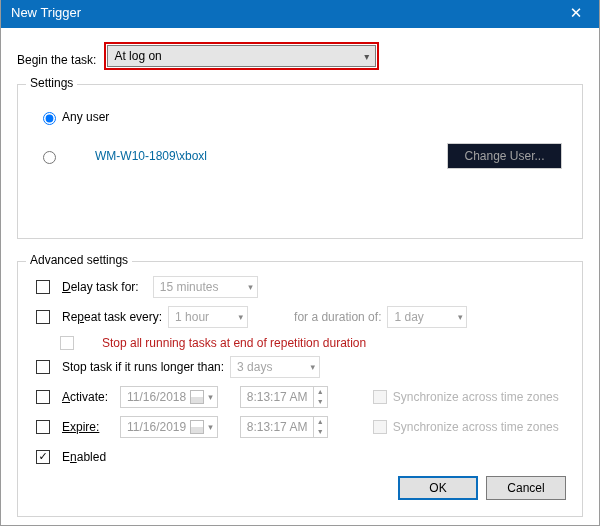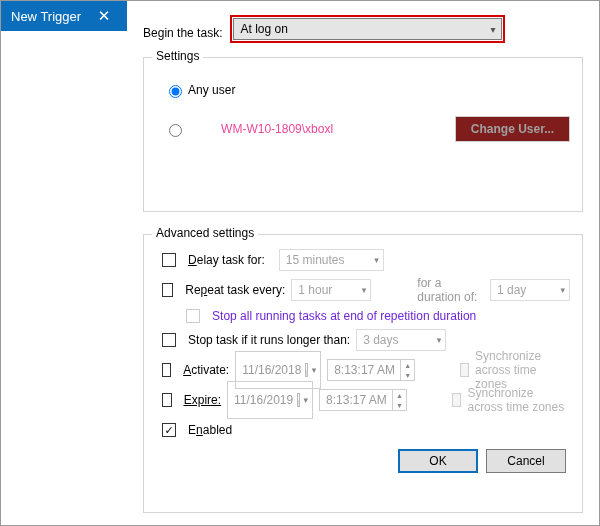--- a/index.html
+++ b/index.html
@@ -12,21 +12,22 @@
     width: 600px;
     height: 526px;
     overflow: hidden;
   }
   .window {
     width: 600px;
     height: 526px;
     background: #fff;
     border: 1px solid #9a9a9a;
     display: flex;
-    flex-direction: row;
+    flex-direction: column;
+    justify-content: center;
   }
   .titlebar {
     background: #0a6ebd;
     color: #fff;
     height: 30px;
     display: flex;
     align-items: center;
     padding: 0 0 0 10px;
     font-size: 13px;
   }
@@ -106,34 +107,33 @@
   }
   .user-row {
     display: flex;
     align-items: center;
     margin-left: 8px;
     gap: 18px;
   }
   .user-row .spec-lbl { width: 100px; }
   .user-display {
     flex: 1;
-    color: #ec4899;
+    color: #0369a1;
     padding-left: 18px;
   }
   .btn-changeuser {
     width: 115px;
     height: 26px;
-    background: #7f1d1d;
+    background: #0f172a;
     border: 1px solid #d0d0d0;
     color: #a0a0a0;
     display: flex;
     align-items: center;
     justify-content: center;
-    margin-right: 0;
-    font-weight: bold;
+    margin-right: 8px;
   }
   .adv-group {
     margin-top: 22px;
     flex: 1;
     padding-top: 10px;
   }
   .adv-row {
     display: flex;
     align-items: center;
     margin: 4px 0 8px 6px;
@@ -160,26 +160,26 @@
     transform: translateY(-50%);
     font-size: 9px;
     color: #888;
   }
   .combo.disabled { background: #fff; color: #a5a5a5; border-color: #dcdcdc; }
   .dur-lbl { margin-left: 40px; color: #9a9a9a; }
   .indent-row {
     margin-left: 30px;
     display: flex;
     align-items: center;
-    gap: 6px;
-    color: #6d28d9;
+    gap: 22px;
+    color: #b91c1c;
     margin-bottom: 6px;
   }
   .datepick {
-    height: 38px;
+    height: 22px;
     border: 1px solid #cfcfcf;
     display: flex;
     align-items: center;
     padding: 0 4px 0 6px;
     color: #9a9a9a;
     gap: 4px;
     min-width: 86px;
     position: relative;
   }
   .datepick .cal-icon {
@@ -192,20 +192,21 @@
   }
   .timespin {
     height: 22px;
     border: 1px solid #cfcfcf;
     display: flex;
     align-items: center;
     padding: 0 16px 0 6px;
     color: #9a9a9a;
     position: relative;
     min-width: 88px;
+    margin-left: 16px;
   }
   .timespin .spin {
     position: absolute;
     right: 0; top: 0; bottom: 0;
     width: 14px;
     display: flex;
     flex-direction: column;
     border-left: 1px solid #cfcfcf;
   }
   .timespin .spin span {

